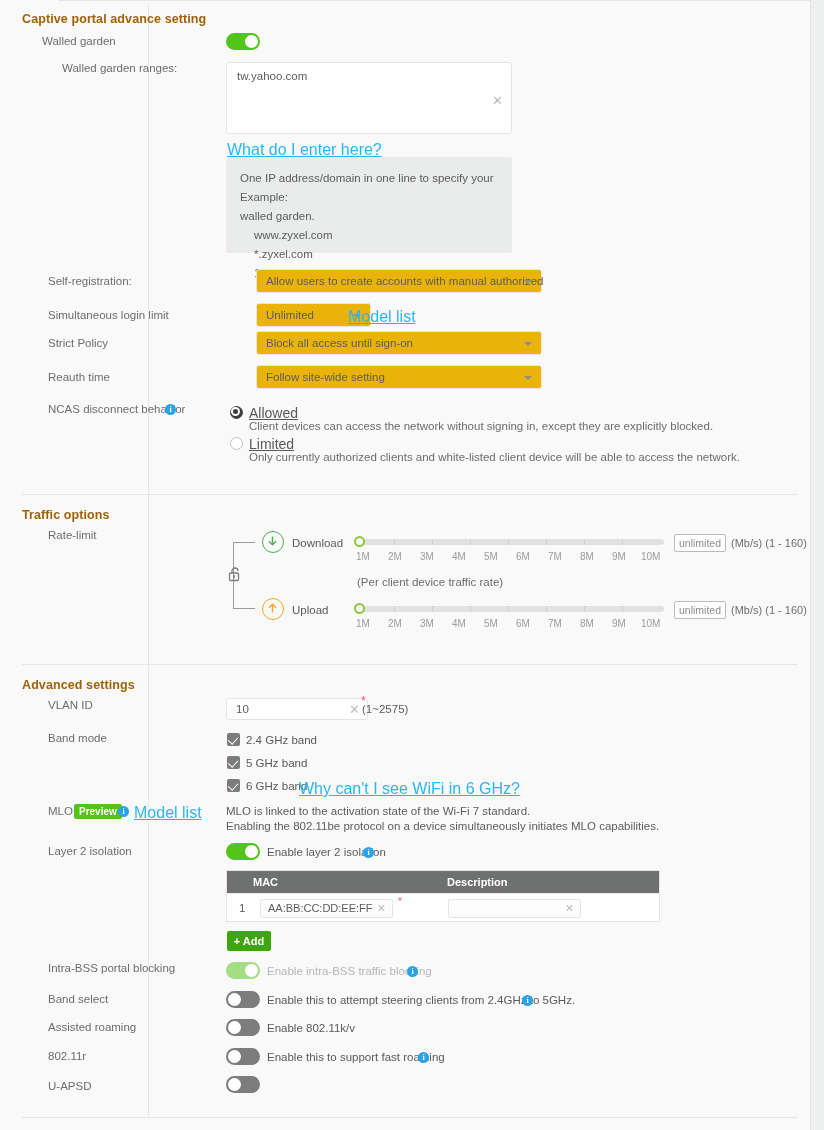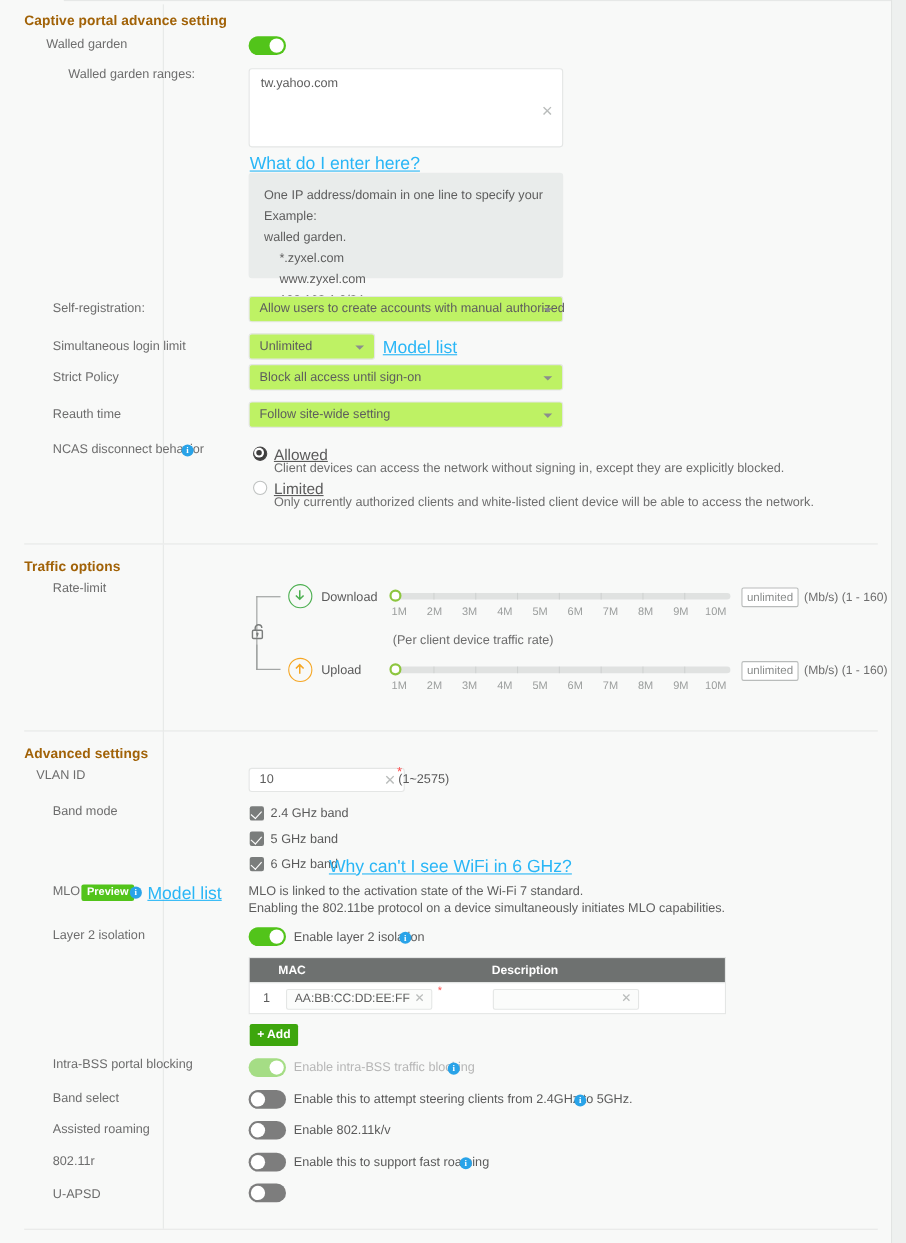--- a/index.html
+++ b/index.html
@@ -67,22 +67,23 @@
   .link { color:#29b6f6; text-decoration:underline; font-size:16px; cursor:pointer; }
 
   .helpbox {
     position:absolute; background:#e9eceb; border-radius:3px;
     padding:12px 14px; font-size:11.5px; color:#5d5d5d; line-height:1.65;
   }
   .helpbox .indent { padding-left:14px; }
 
   
   .select {
-    position:absolute; background:#bef264; border:1px solid #e4e6e5; border-radius:3px;
+    position:absolute; background:#eab308; border:1px solid #e4e6e5; border-radius:3px;
     height:24px;
+    margin-left:30px;
   }
   .select .txt {
     position:absolute; left:9px; top:5px; font-size:11.5px; color:#5d5d5d; white-space:nowrap;
   }
   .caret {
     position:absolute; right:9px; top:10px;
     width:0; height:0; border-left:4px solid transparent; border-right:4px solid transparent;
     border-top:4px solid #8b8e8d;
   }
 
@@ -182,22 +183,22 @@
   <div class="textarea-box" style="left:226px; top:62px; width:286px; height:72px;">
     <span class="val">tw.yahoo.com</span>
     <span class="clear-x" style="right:8px; top:31px;">✕</span>
   </div>
   <a class="link" style="position:absolute; left:227px; top:141px;">What do I enter here?</a>
 
   <div class="helpbox" style="left:226px; top:157px; width:286px; height:96px;">
     <div>One IP address/domain in one line to specify your</div>
     <div>Example:</div>
     <div>walled garden.</div>
+    <div class="indent">www.zyxel.com</div>
     <div class="indent">*.zyxel.com</div>
-    <div class="indent">www.zyxel.com</div>
     <div class="indent">192.168.1.0/24</div>
   </div>
 
   <div class="row-label" style="left:48px; top:275px;">Self-registration:</div>
   <div class="select" style="left:226px; top:269px; width:286px;">
     <span class="txt">Allow users to create accounts with manual authorized</span>
     <span class="caret"></span>
   </div>
 
   <div class="row-label" style="left:48px; top:309px;">Simultaneous login limit</div>
@@ -311,21 +312,21 @@
 
   <div class="limit-input" style="left:674px; top:601px; width:52px;">unlimited</div>
   <div class="limit-unit" style="left:731px; top:604px;">(Mb/s)  (1 - 160)</div>
 
   <div class="sec-sep" style="top:664px;"></div>
   <div class="vrule" style="top:665px;height:452px;"></div>
   <div class="sec-sep" style="top:1117px;"></div>
 
   <div class="sec-title" style="top:678px;">Advanced settings</div>
 
-  <div class="row-label" style="left:33px; top:699px;">VLAN ID</div>
+  <div class="row-label" style="left:48px; top:699px;">VLAN ID</div>
   <div class="input-box" style="left:226px; top:698px; width:142px;">
     <span class="val">10</span>
     <span class="clear-x" style="right:7px; top:4px;">✕</span>
   </div>
   <span class="req-star" style="left:361px; top:694px;">*</span>
   <div class="hint" style="left:362px; top:703px;">(1~2575)</div>
 
   <div class="row-label" style="left:48px; top:732px;">Band mode</div>
   <div class="cbx" style="left:227px; top:733px;"></div>
   <div class="cbx-label" style="left:246px; top:734px;">2.4 GHz band</div>

